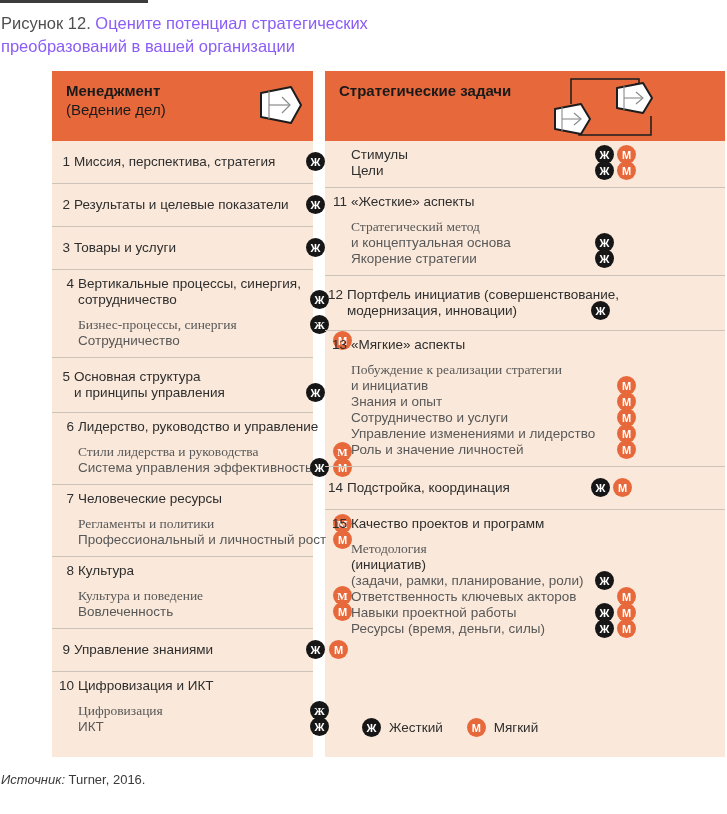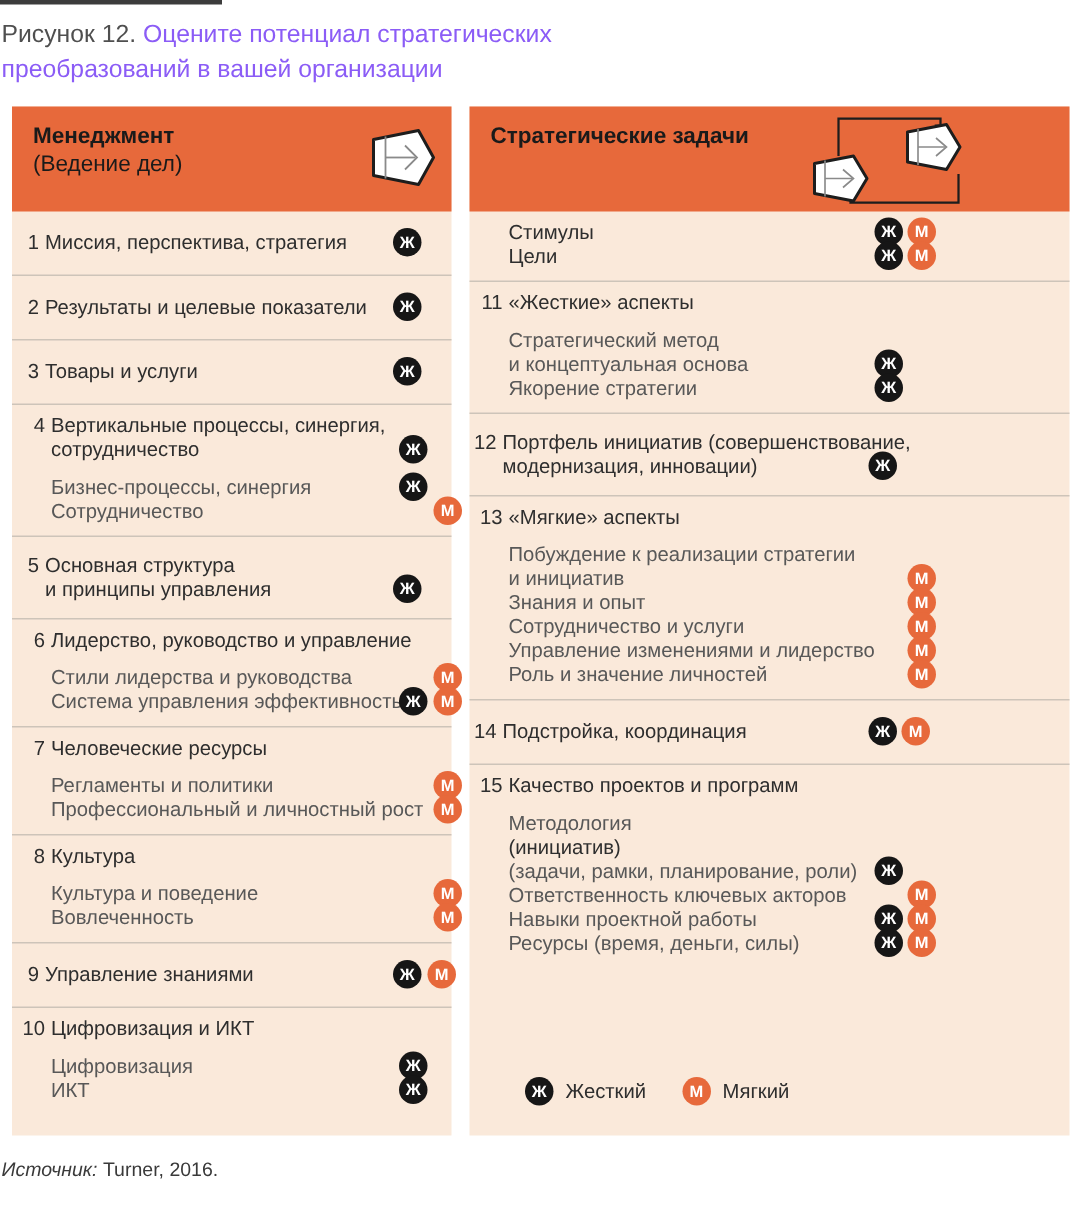--- a/index.html
+++ b/index.html
@@ -13,39 +13,39 @@
   *{box-sizing:border-box; margin:0; padding:0;}
   html,body{width:727px; height:814px; overflow:hidden; background:#fff;
     font-family:"Liberation Sans", sans-serif; color:var(--ink);}
   .page{position:relative; width:727px; height:814px; padding-top:0;}
   .top-rule{width:148px; height:3px; background:#3c3c3c;}
   .fig-title{margin:9px 0 0 1px; width:400px; font-size:16.5px; line-height:23px;}
   .fig-title .prefix{font-weight:400; color:#4f4f4f;text-align:right;}
   .fig-title .rest{font-weight:400; color:#8b5cf6;}
   .cols{display:flex; margin:13px 0 0 8px; gap:12px; align-items:stretch;}
   .panel{background:var(--panel); display:flex; flex-direction:column;}
-  .panel-left{width:293px;}
+  .panel-left{width:261px;margin-left:44px;}
   .panel-right{width:400px;}
   .head{position:relative; background:var(--orange); height:70px; padding:10px 12px 0 14px;}
   .head-title{font-weight:700; font-size:15px; line-height:19px; color:#1a1a1a;}
   .head-sub{font-size:15px; line-height:19px; color:#1a1a1a; max-width:190px;}
   .panel-right .head-sub{max-width:178px;}
   .icon-slot{position:absolute;}
   .panel-left .icon-slot{right:9px; top:13px;}
   .panel-right .icon-slot{right:50px; top:3px;}
   .blocks{flex:1 0 auto; display:flex; flex-direction:column;}
   .block{position:relative; border-top:1px solid var(--sep); padding:6px 4px 8px;}
   .block:first-child{border-top:none;}
   .block.pad-lg{padding:13px 0;}
   .block.pad-md{padding:11px 0;}
   .blocks .block:last-child{padding-bottom:22px;}
   .line{position:relative; padding:0 44px 0 22px; font-size:13.5px; line-height:16px;
         min-height:16px; white-space:nowrap;}
   .line.sub{color:var(--sub);}
-  .line.gap{margin-top:9px;}
+  .line.gap{margin-top:9px;font-family:Liberation Serif, serif;}
   .num{position:absolute; left:0; top:0; width:18px; text-align:right; color:var(--ink);}
   .badge{position:absolute; top:-2px; width:19px; height:19px; border-radius:50%;
          color:#fff; font-size:11px; font-weight:700; display:flex;
          align-items:center; justify-content:center;}
   .badge.hard{background:var(--hard);}
   .badge.soft{background:var(--orange);}
   .panel-left  .badge.hard{left:254px;}
   .panel-left  .badge.soft{left:277px;}
   .panel-right .badge.hard{left:266px;}
   .panel-right .badge.soft{left:288px;}

